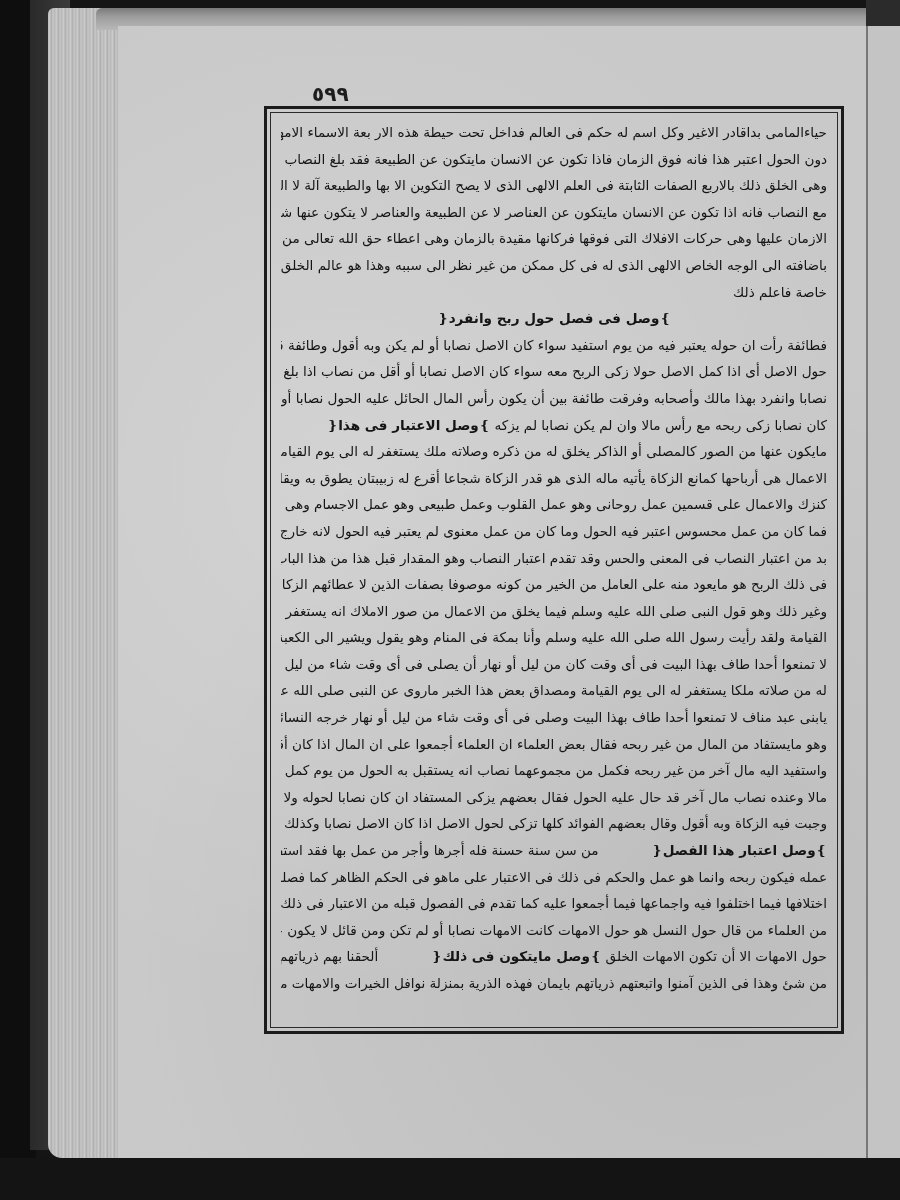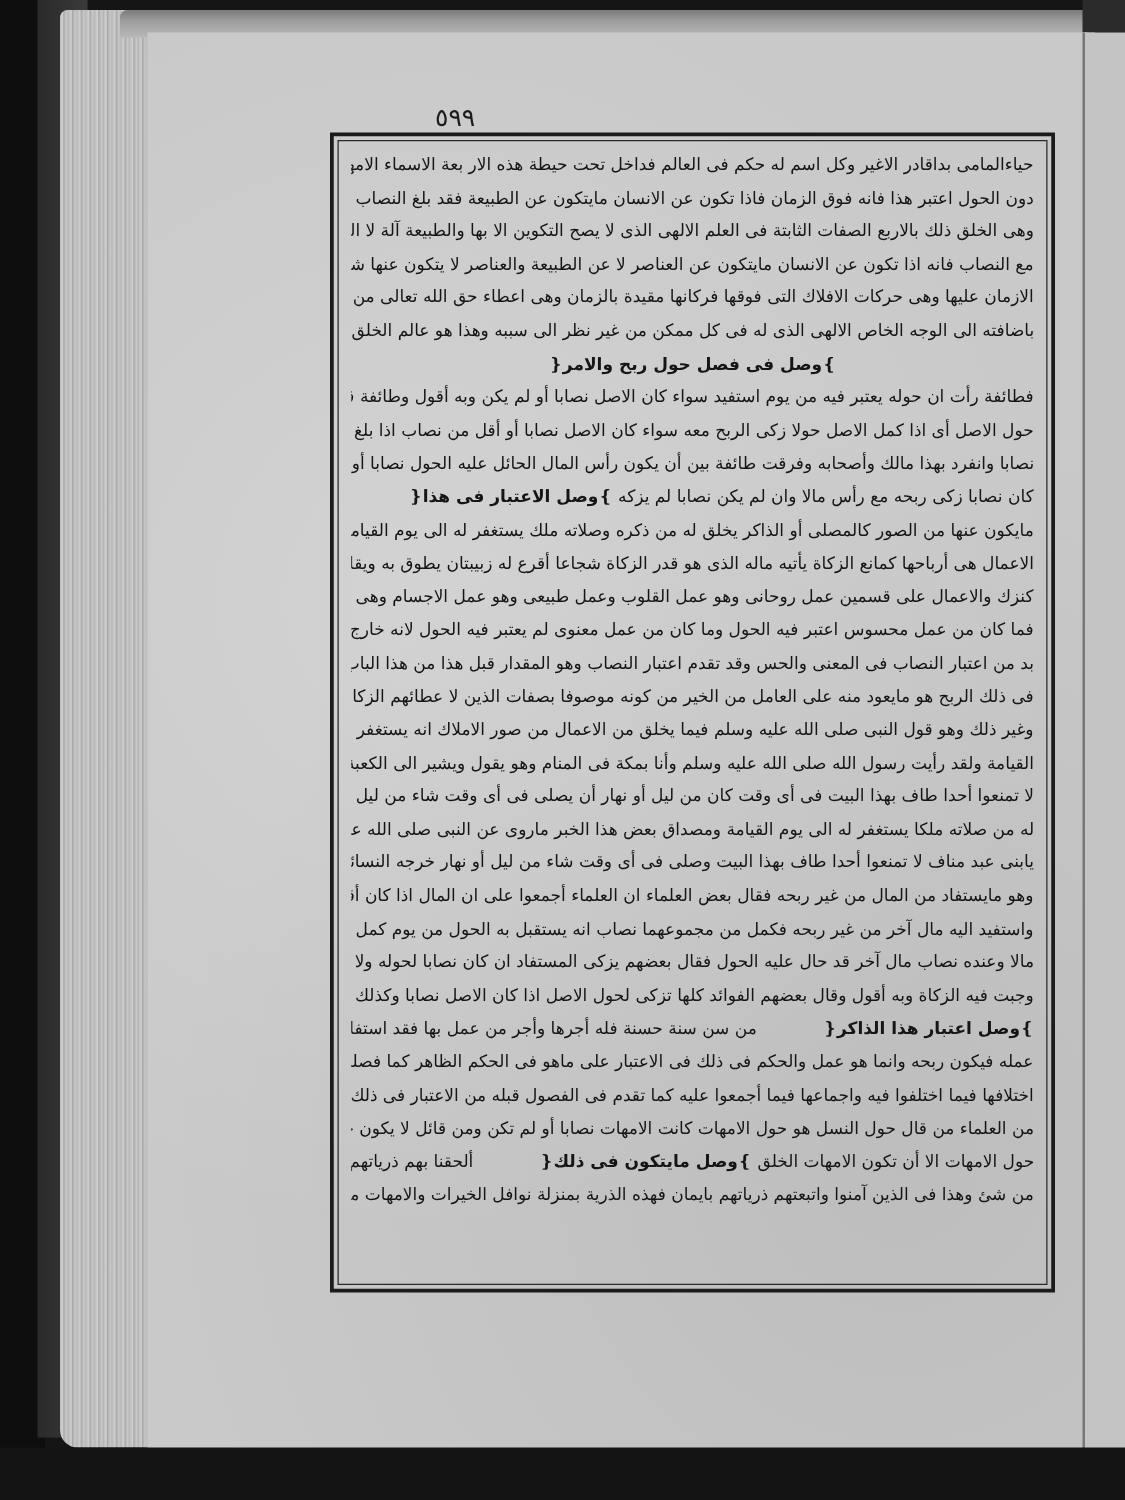--- a/index.html
+++ b/index.html
@@ -52,23 +52,22 @@
       position: absolute; left: 866px; top: 0; width: 34px; height: 26px;
       background: #2b2b2b;
     }
     .bottom-dark {
       position: absolute; left: 0; top: 1158px; width: 900px; height: 42px;
       background: #141414;
     }
     .page-number {
       position: absolute; left: 312px; top: 82px;
       font-family: "DejaVu Sans", sans-serif;
-      font-size: 20px; font-weight: normal; color: #1c1c1c;
+      font-size: 20px; font-weight: bold; color: #1c1c1c;
       direction: rtl;
-      margin-left: 36px;
     }
     
     .frame {
       position: absolute; left: 264px; top: 106px; width: 580px; height: 928px;
       border: 3px solid #1b1b1b;
       box-sizing: border-box;
       padding: 3px;
     }
     .frame-inner {
       width: 100%; height: 100%;
@@ -126,23 +125,24 @@
 
   <div class="frame">
     <div class="frame-inner">
 
       <span class="line">حياءالمامى بداقادر الاغير وكل اسم له حكم فى العالم فداخل تحت حيطة هذه الار بعة الاسماء الامهات فمن راعى النصاب</span>
       <span class="line">دون الحول اعتبر هذا فانه فوق الزمان فاذا تكون عن الانسان مايتكون عن الطبيعة فقد بلغ النصاب فوجبت الزكاة</span>
       <span class="line">وهى الخلق ذلك بالاربع الصفات الثابتة فى العلم الالهى الذى لا يصح التكوين الا بها والطبيعة آلة لا اله ومن اعتبر الحول</span>
       <span class="line">مع النصاب فانه اذا تكون عن الانسان مايتكون عن العناصر لا عن الطبيعة والعناصر لا يتكون عنها شئ الا بمرور</span>
       <span class="line">الازمان عليها وهى حركات الافلاك التى فوقها فركانها مقيدة بالزمان وهى اعطاء حق الله تعالى من ذلك التكوين</span>
       <span class="line">باضافته الى الوجه الخاص الالهى الذى له فى كل ممكن من غير نظر الى سببه وهذا هو عالم الخلق والامر والاول هو عالم الامر</span>
+      <span class="line last">خاصة فاعلم ذلك</span>
 
       <span class="heading">
-        <span class="orn">❵</span><span>وصل فى فصل حول ربح والامر</span><span class="orn">❴</span>
+        <span class="orn">❵</span><span>وصل فى فصل حول ربح وانفرد</span><span class="orn">❴</span>
       </span>
 
       <span class="line">فطائفة رأت ان حوله يعتبر فيه من يوم استفيد سواء كان الاصل نصابا أو لم يكن وبه أقول وطائفة قالت حول الربح هو</span>
       <span class="line">حول الاصل أى اذا كمل الاصل حولا زكى الربح معه سواء كان الاصل نصابا أو أقل من نصاب اذا بلغ الاصل مع ربحه</span>
       <span class="line">نصابا وانفرد بهذا مالك وأصحابه وفرقت طائفة بين أن يكون رأس المال الحائل عليه الحول نصابا أو لا يكون فقالوا ان</span>
       <span class="line">
         <span>كان نصابا زكى ربحه مع رأس مالا وان لم يكن نصابا لم يزكه</span>
         <span class="inline-heading">
           <span>❵</span><span>وصل الاعتبار فى هذا</span><span>❴</span>
         </span>
@@ -160,21 +160,21 @@
       <span class="line">له من صلاته ملكا يستغفر له الى يوم القيامة ومصداق بعض هذا الخبر ماروى عن النبى صلى الله عليه وسلم أنه قال</span>
       <span class="line">يابنى عبد مناف لا تمنعوا أحدا طاف بهذا البيت وصلى فى أى وقت شاء من ليل أو نهار خرجه النسائى فى سننه والله أعلم</span>
 
 
       <span class="line">وهو مايستفاد من المال من غير ربحه فقال بعض العلماء ان العلماء أجمعوا على ان المال اذا كان أقل من نصاب</span>
       <span class="line">واستفيد اليه مال آخر من غير ربحه فكمل من مجموعهما نصاب انه يستقبل به الحول من يوم كمل واختلفوا اذا استفاد</span>
       <span class="line">مالا وعنده نصاب مال آخر قد حال عليه الحول فقال بعضهم يزكى المستفاد ان كان نصابا لحوله ولا يضم الى المال الذى</span>
       <span class="line">وجبت فيه الزكاة وبه أقول وقال بعضهم الفوائد كلها تزكى لحول الاصل اذا كان الاصل نصابا وكذلك الربح عندهم</span>
       <span class="line">
         <span class="inline-heading">
-          <span>❵</span><span>وصل اعتبار هذا الذاكر</span><span>❴</span>
+          <span>❵</span><span>وصل اعتبار هذا الفصل</span><span>❴</span>
         </span>
         <span>من سن سنة حسنة فله أجرها وأجر من عمل بها فقد استفاد من عمل غيره مالم يكن من</span>
       </span>
       <span class="line">عمله فيكون ربحه وانما هو عمل والحكم فى ذلك فى الاعتبار على ماهو فى الحكم الظاهر كما فصلناه فى المذاهب على</span>
       <span class="line last">اختلافها فيما اختلفوا فيه واجماعها فيما أجمعوا عليه كما تقدم فى الفصول قبله من الاعتبار فى ذلك سواء</span>
 
 
       <span class="line">من العلماء من قال حول النسل هو حول الامهات كانت الامهات نصابا أو لم تكن ومن قائل لا يكون حول النسل</span>
       <span class="line">
         <span>حول الامهات الا أن تكون الامهات الخلق</span>

